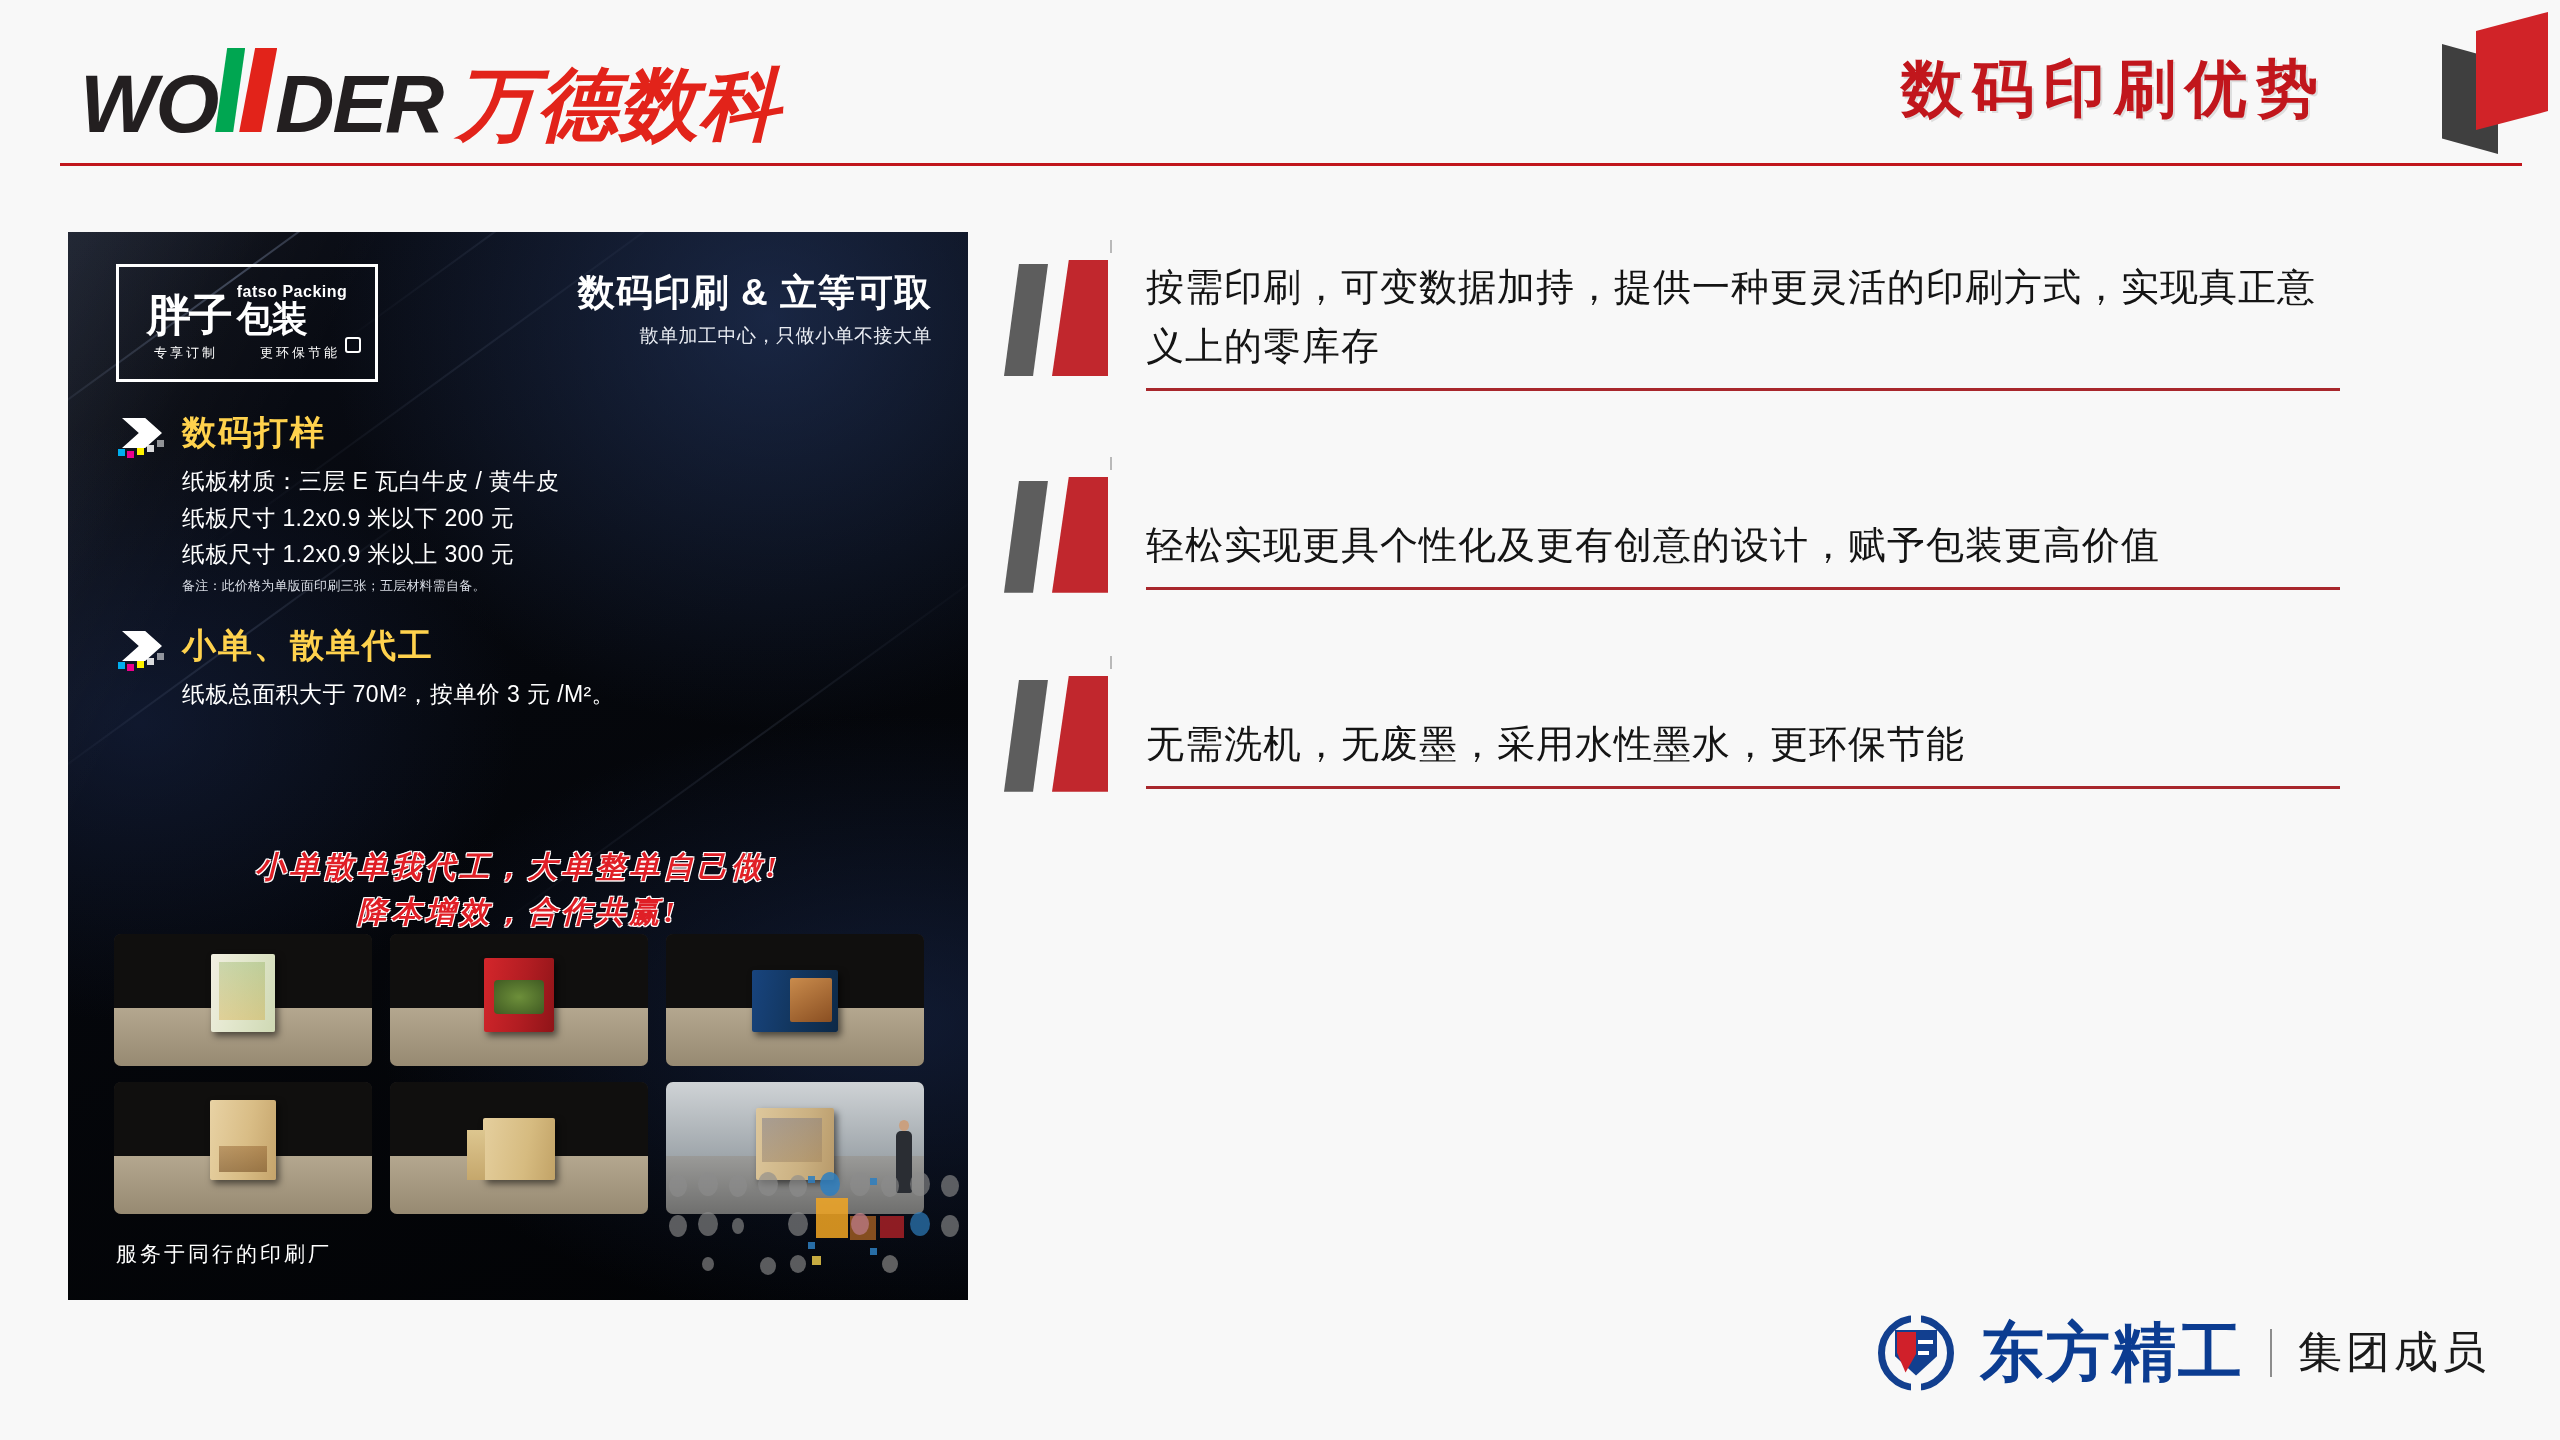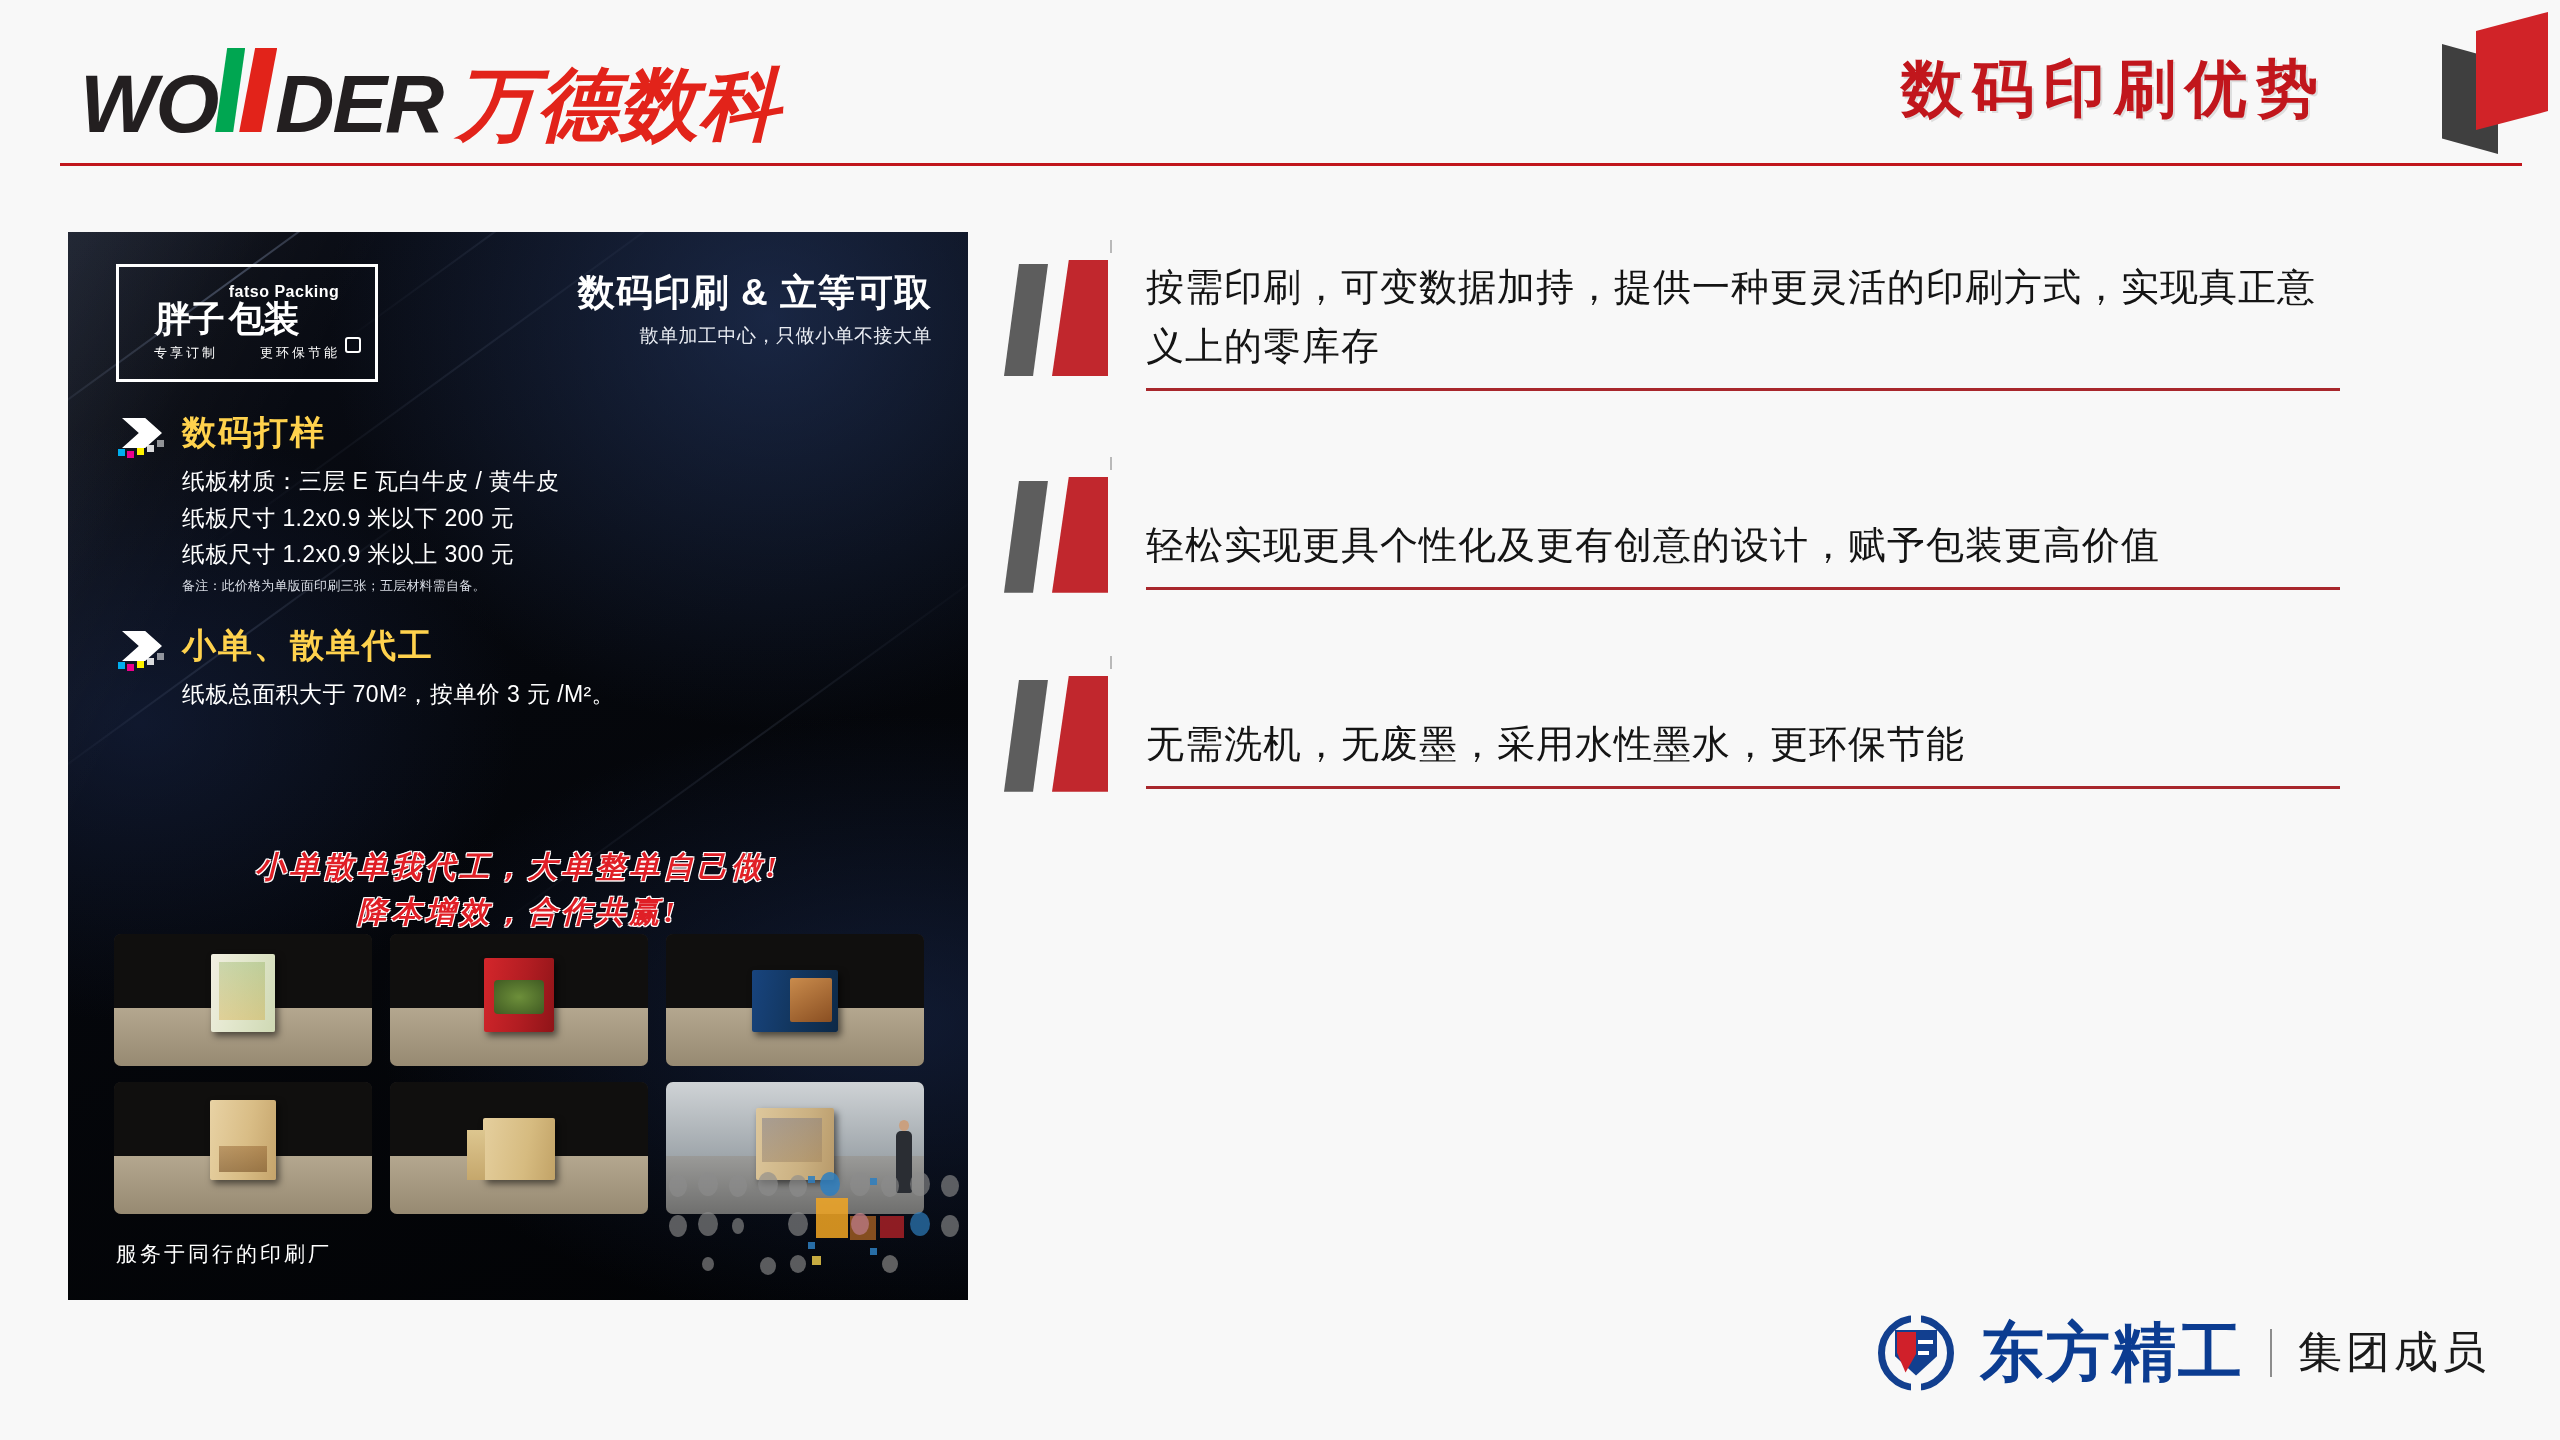--- a/index.html
+++ b/index.html
@@ -92,21 +92,21 @@
   .poster .streak.s5 { left:120px; top:330px; width:700px; transform:rotate(-36deg); opacity:.28; }
 
   
   .p-brand {
     position:absolute; left:48px; top:32px; width:262px; height:118px;
     border:3px solid #ffffff; display:flex; flex-direction:column;
     align-items:center; justify-content:center;
   }
   .p-brand .pb-row { display:flex; align-items:flex-end; gap:6px; }
   .p-brand .pb-big {
-    font-size:36px; font-weight:900; color:#fff; line-height:.92;
+    font-size:44px; font-weight:900; color:#fff; line-height:.92;
     letter-spacing:-2px;
   }
   .p-brand .pb-right { display:flex; flex-direction:column; align-items:flex-start; }
   .p-brand .pb-lat {
     font-size:16px; font-weight:700; color:#fff; letter-spacing:.5px;
     line-height:1; margin-bottom:2px;
   }
   .p-brand .pb-cn2 { font-size:36px; font-weight:900; color:#fff; line-height:.92; letter-spacing:-1px; }
   .p-brand .pb-sub {
     display:flex; gap:42px; margin-top:9px; font-size:13px;

